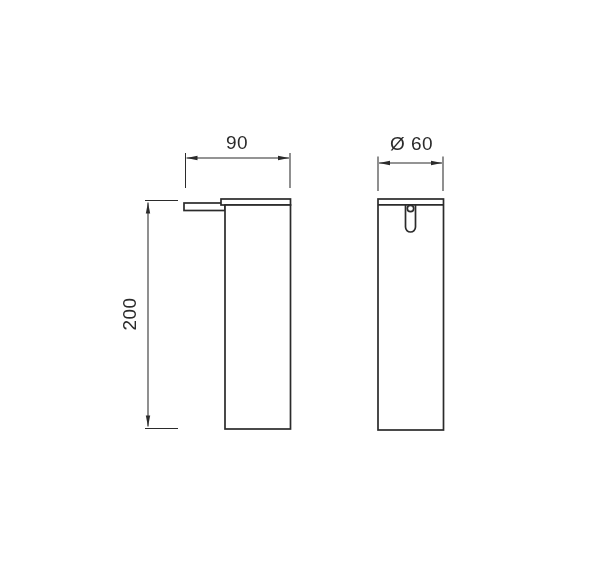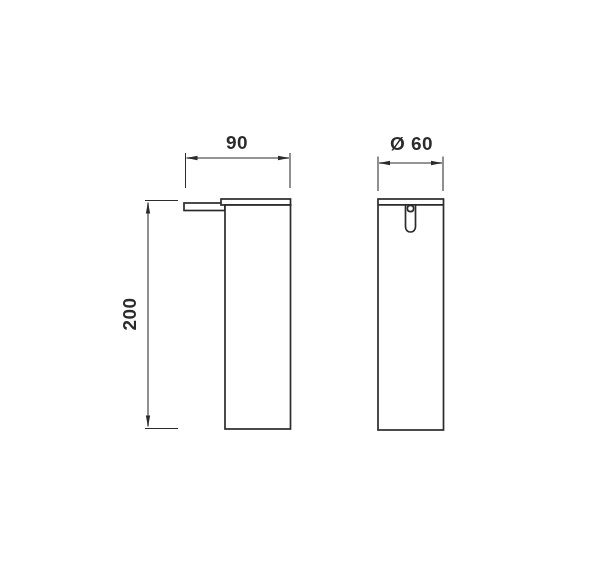--- a/index.html
+++ b/index.html
@@ -12,21 +12,20 @@
     height: 585px;
     background: var(--bg);
     font-family: "Liberation Sans", sans-serif;
     overflow: hidden;
   }
   .canvas {
     position: relative;
     width: 614px;
     height: 585px;
     background: var(--bg);
-    font-weight: bold;
   }
   svg { display: block; width: 614px; height: 585px; }
 
   .obj {
     fill: #ffffff;
     stroke: var(--line);
     stroke-width: 1.7;
     stroke-linejoin: miter;
   }
   .obj-line {

